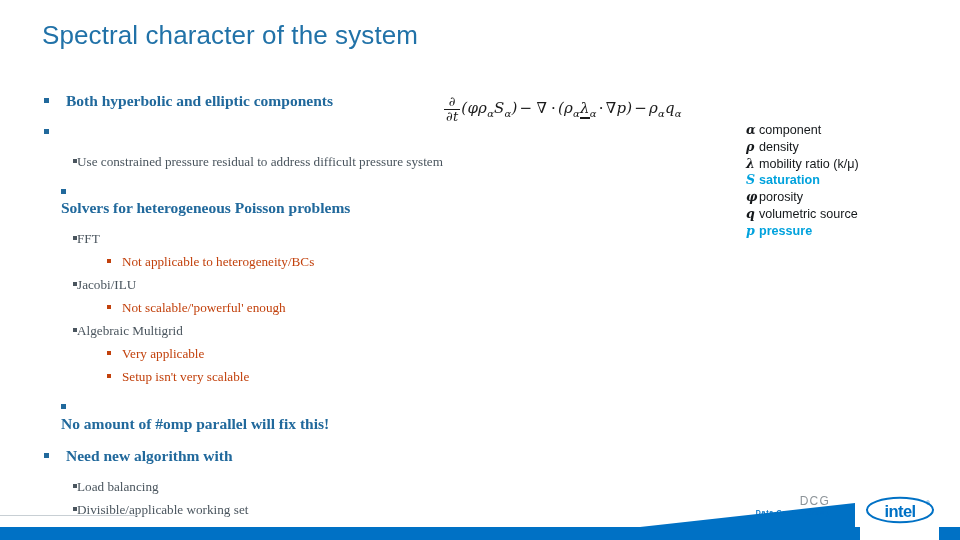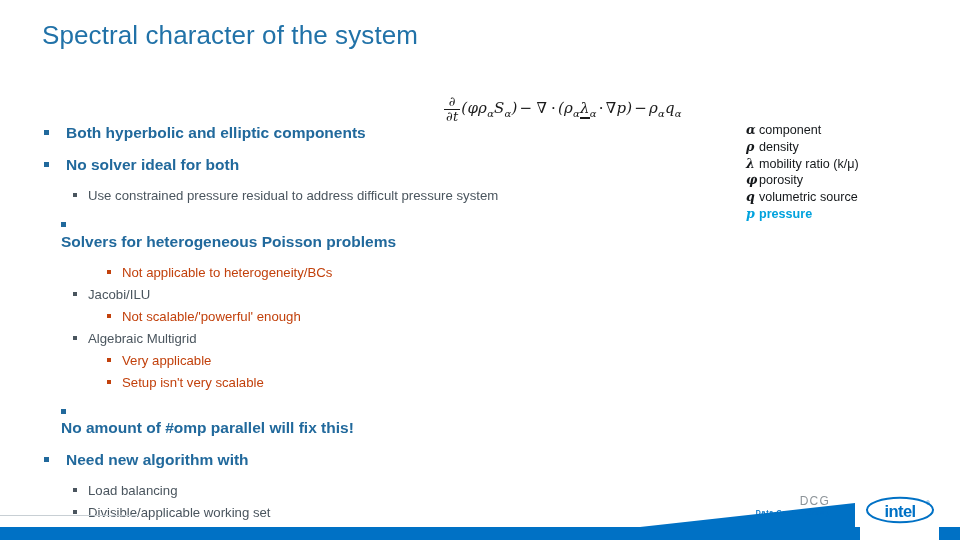--- a/index.html
+++ b/index.html
@@ -25,22 +25,23 @@
     font-weight: 400;
     color: #2172a8;
     letter-spacing: 0.1px;
     white-space: nowrap;
   }
 
   
   #body-column {
     position: absolute;
     left: 40px;
-    top: 124px;
+    top: 92px;
     width: 700px;
+    font-family: Liberation Serif, serif;
   }
 
   .bullet-row {
     display: flex;
     align-items: baseline;
     white-space: nowrap;
   }
   .bullet-mark {
     flex: 0 0 auto;
     display: inline-block;
@@ -67,21 +68,21 @@
 
   
   .lvl2 {
     color: #4a555e;
     font-size: 13.2px;
     font-weight: normal;
     margin-bottom: 7px;
     padding-left: 33px;
   }
   .lvl2 .bullet-mark i { width: 4px; height: 4px; position: relative; top: -3px; }
-  .lvl2 .bullet-text { margin-left: 11px; }
+  .lvl2 .bullet-text { }
 
   
   .lvl3 {
     color: #c2410c;
     font-size: 13.2px;
     font-weight: normal;
     margin-bottom: 7px;
     padding-left: 67px;
   }
   .lvl3 .bullet-mark i { width: 4px; height: 4px; position: relative; top: -3px; }
@@ -213,33 +214,36 @@
 
 <div id="body-column">
 
   <div class="bullet-row lvl1">
     <span class="bullet-mark"><i></i></span>
     <span class="bullet-text">Both hyperbolic and elliptic components</span>
   </div>
 
   <div class="bullet-row lvl1">
     <span class="bullet-mark"><i></i></span>
-    <span class="bullet-text">No solver ideal for both</span>
   </div>
 
   <div class="bullet-row lvl2">
     <span class="bullet-mark"><i></i></span>
     <span class="bullet-text">Use constrained pressure residual to address difficult pressure system</span>
   </div>
 
   <div class="bullet-row lvl1 gap-top">
     <span class="bullet-mark"><i></i></span>
     <span class="bullet-text">Solvers for heterogeneous Poisson problems</span>
   </div>
 
+  <div class="bullet-row lvl2">
+    <span class="bullet-mark"><i></i></span>
+    <span class="bullet-text">FFT</span>
+  </div>
 
   <div class="bullet-row lvl3">
     <span class="bullet-mark"><i></i></span>
     <span class="bullet-text">Not applicable to heterogeneity/BCs</span>
   </div>
 
   <div class="bullet-row lvl2">
     <span class="bullet-mark"><i></i></span>
     <span class="bullet-text">Jacobi/ILU</span>
   </div>
@@ -300,20 +304,23 @@
   </div>
 
   <div class="legend-line">
     <span class="legend-sym">ρ</span><span>density</span>
   </div>
 
   <div class="legend-line">
     <span class="legend-sym">λ</span><span>mobility ratio (k/μ)</span>
   </div>
 
+  <div class="legend-line accent">
+    <span class="legend-sym">S</span><span>saturation</span>
+  </div>
 
   <div class="legend-line">
     <span class="legend-sym">φ</span><span>porosity</span>
   </div>
 
   <div class="legend-line">
     <span class="legend-sym">q</span><span>volumetric source</span>
   </div>
 
   <div class="legend-line accent">

